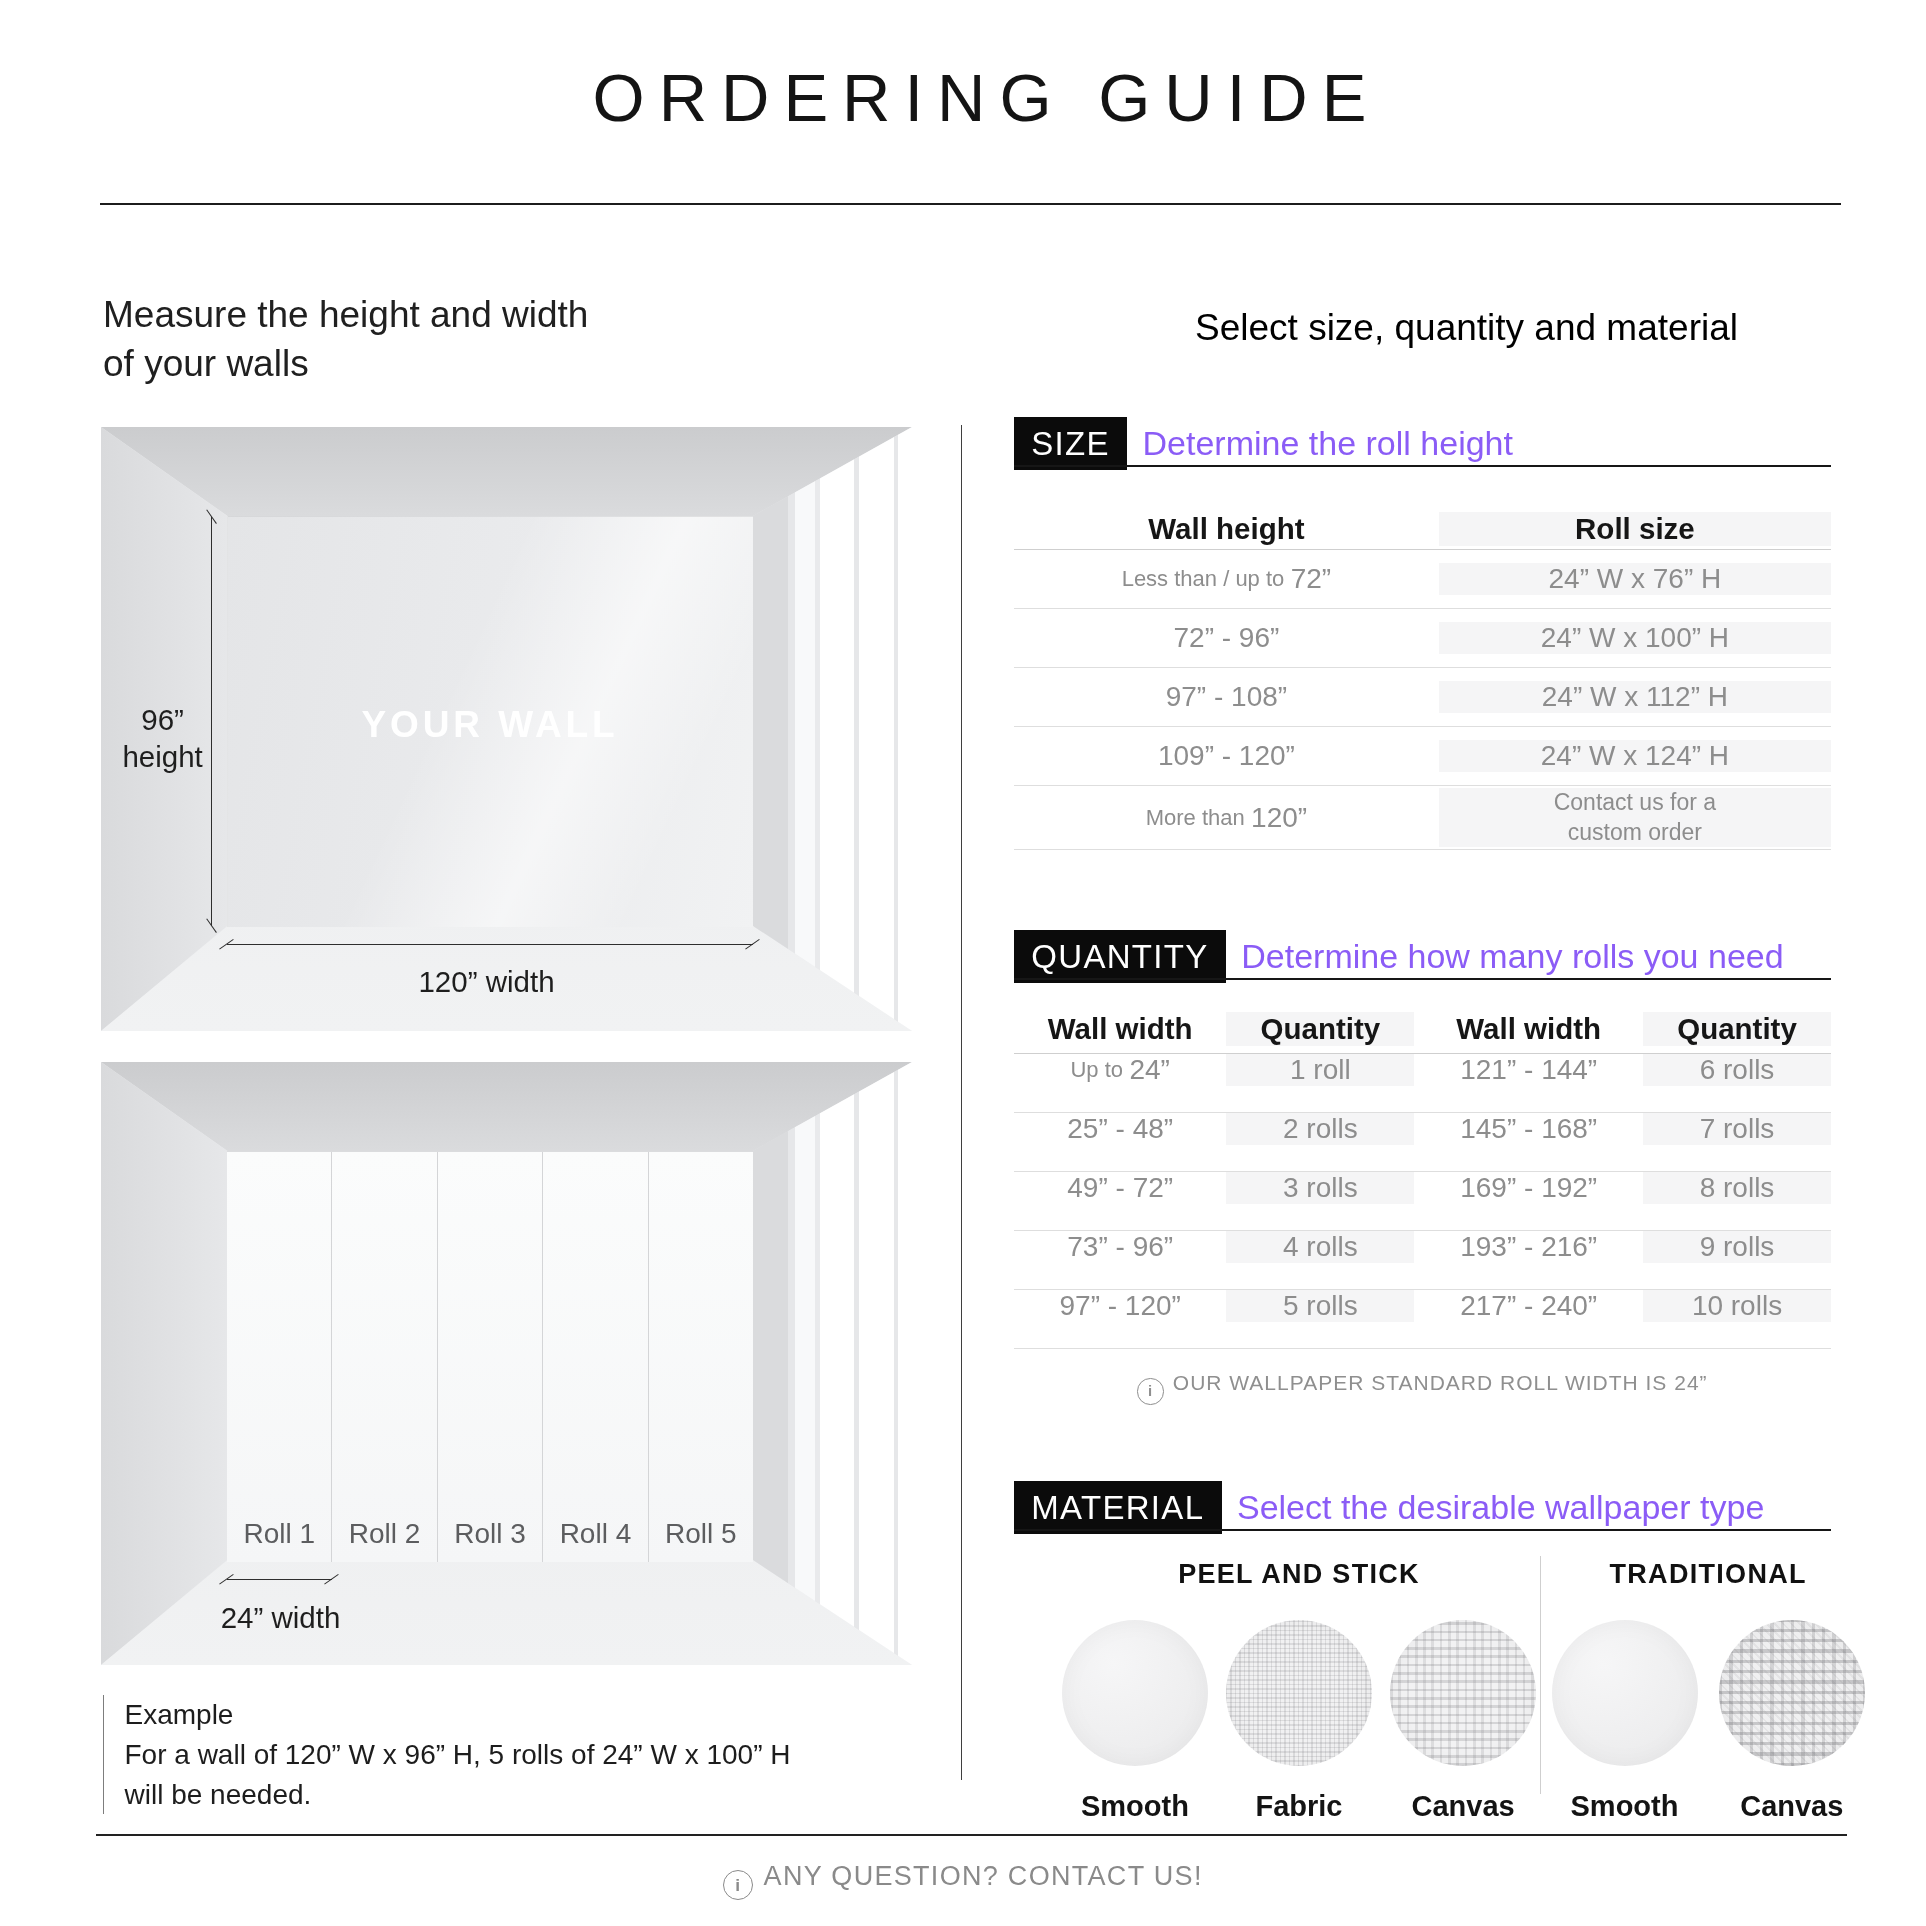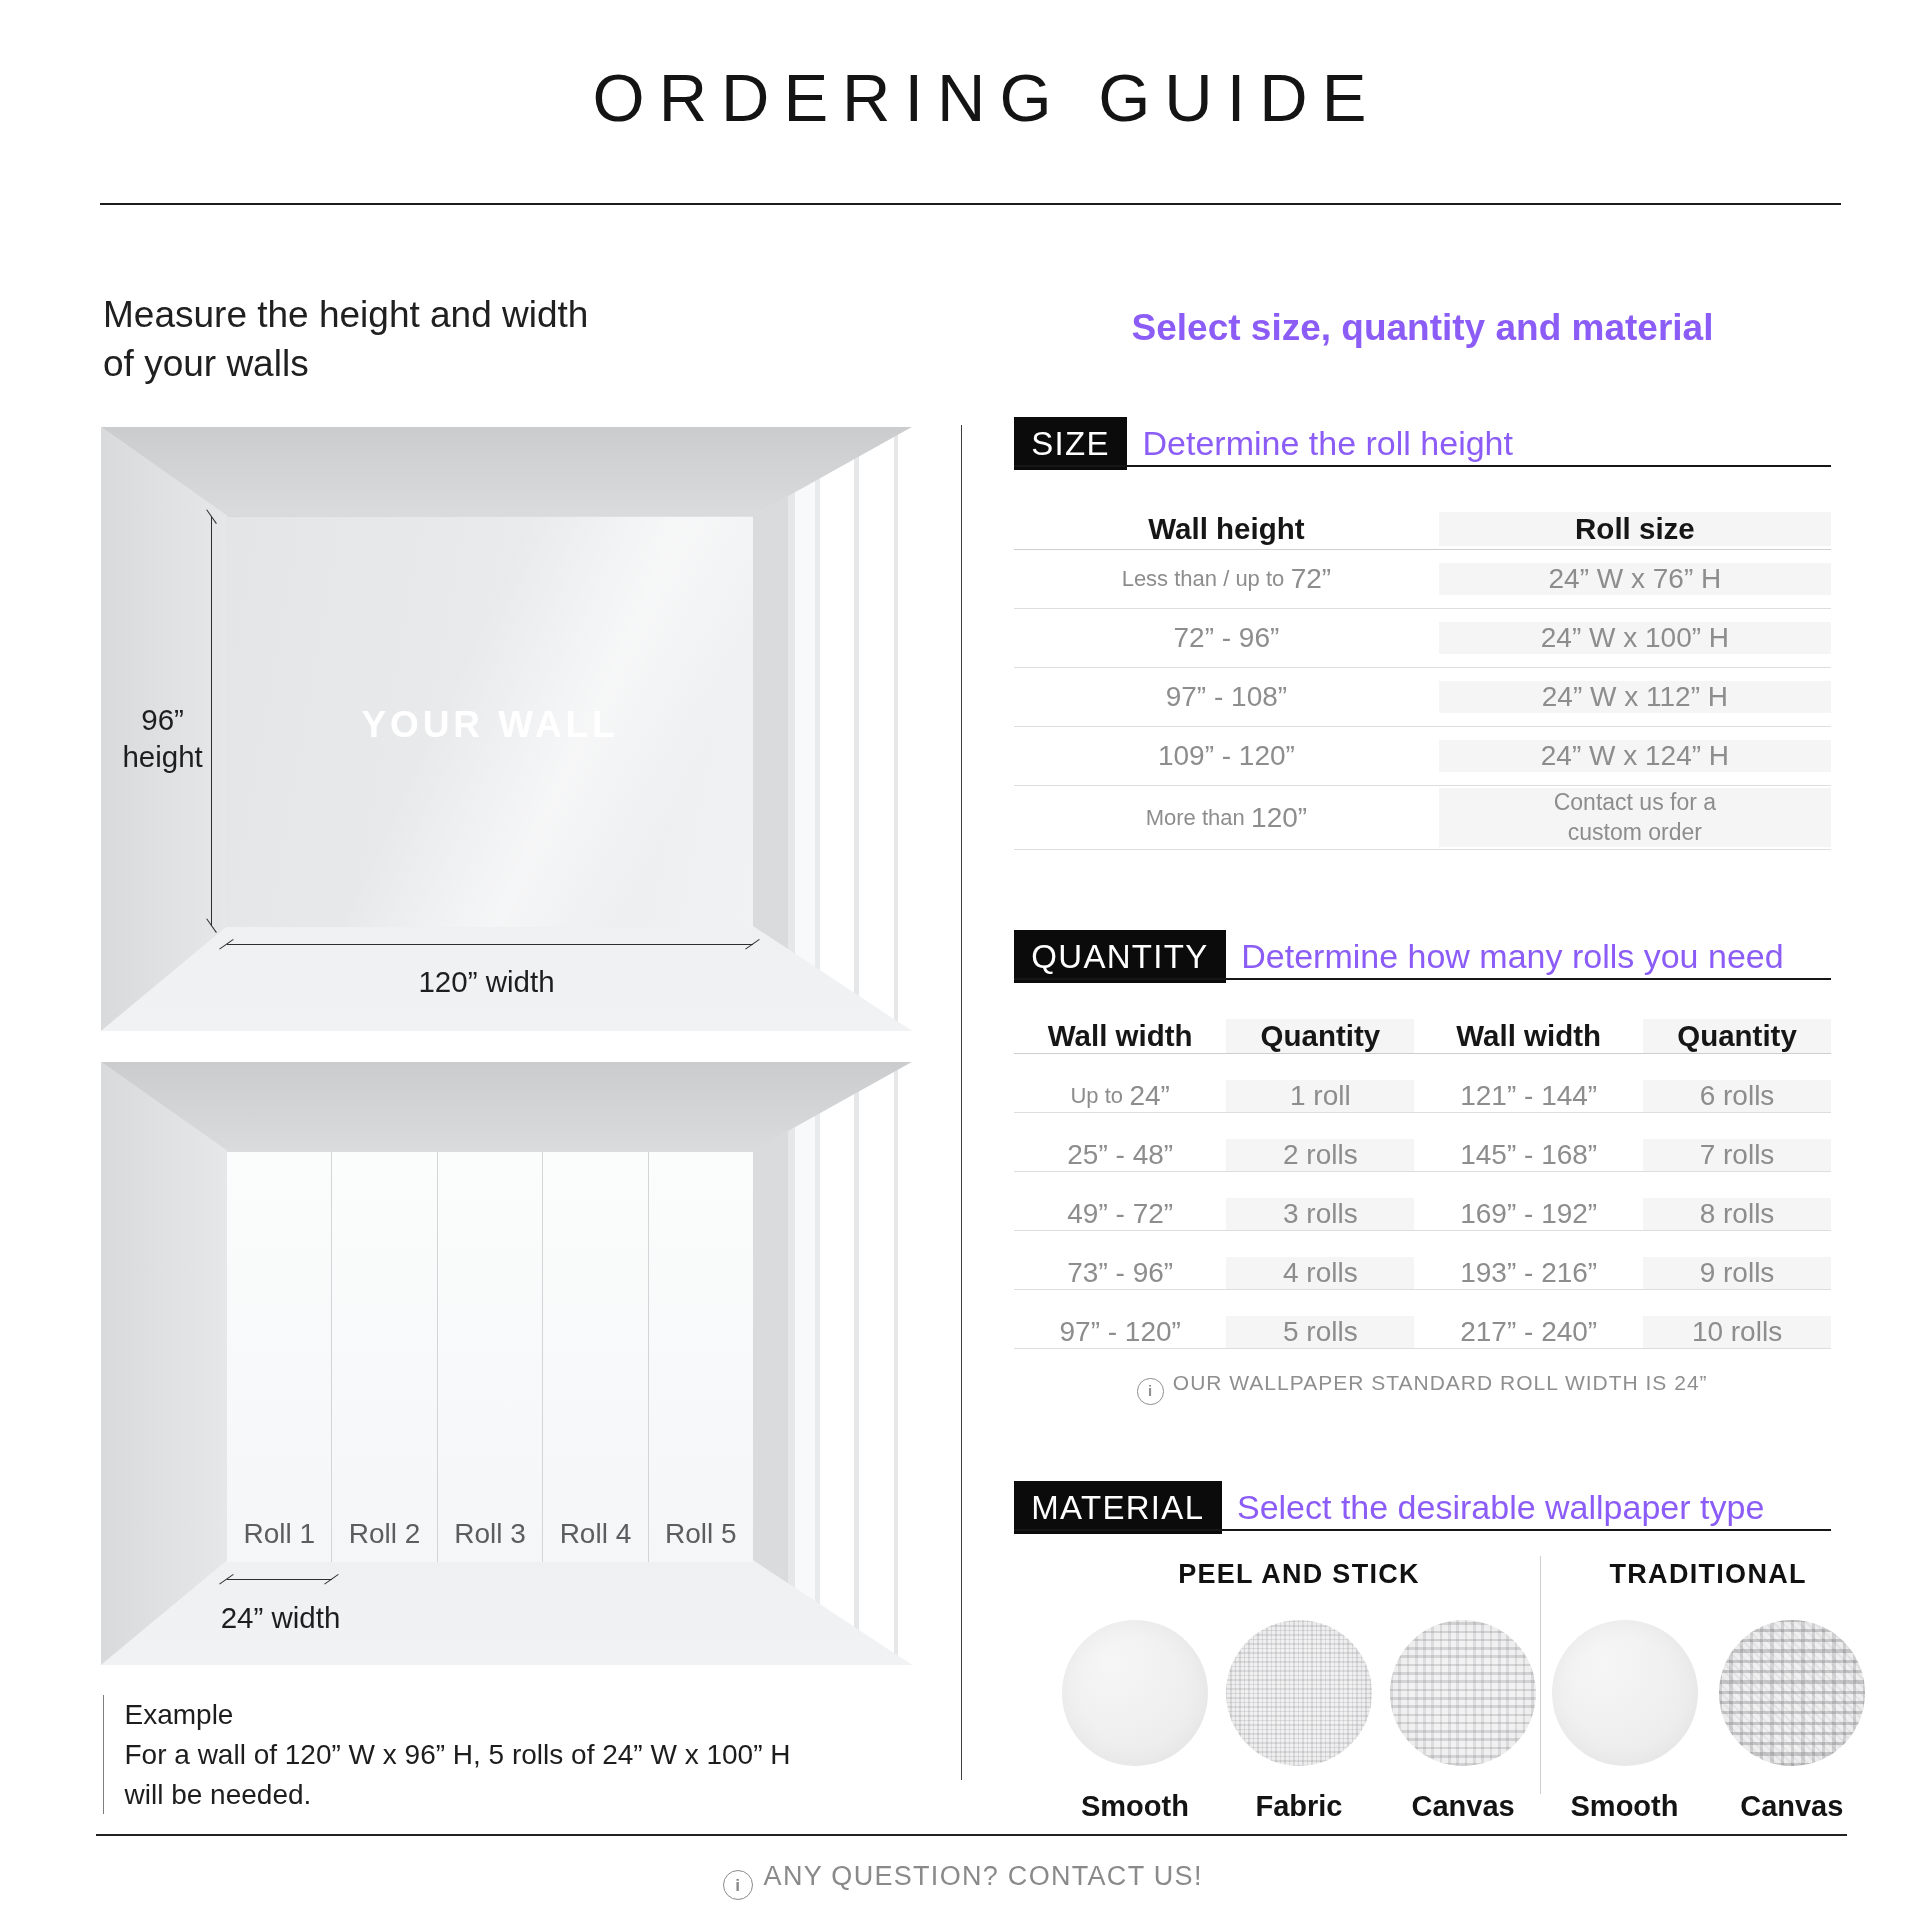--- a/index.html
+++ b/index.html
@@ -25,22 +25,22 @@
     width:28px; height:28px; border:1.9px solid #8a8a8a; border-radius:50%;
     font-size:17.3px; font-weight:700; margin-right:10.3px; vertical-align:-5.8px; color:#8a8a8a;
   }
 
   
   .left-heading {
     position:absolute; top:290px; left:103px; width:811px; text-align:left;
     font-size:37px; line-height:1.33; color:#202020; font-weight:500;
   }
   .right-heading {
-    position:absolute; top:307px; left:1014px; width:817px; text-align:center;
-    font-size:37px; color:#8b5cf6; font-weight:700; white-space:nowrap;
+    position:absolute; top:307px; left:1058px; width:817px; text-align:center;
+    font-size:37px; color:#000000; font-weight:400; white-space:nowrap;
   }
 
   
   .room { position:absolute; left:101px; width:811px; background:#e9eaec; overflow:hidden; }
   #room1 { top:427px;  height:604px; }
   #room2 { top:1062px; height:603px; }
   .ceiling {
     position:absolute; left:0; top:0; width:100%; height:89px;
     clip-path:polygon(0 0, 100% 0, 80.4% 100%, 15.6% 100%);
     background:linear-gradient(180deg,#cbccce 0%, #dadbdd 100%);
@@ -144,21 +144,21 @@
   .srow .c1 { width:52%; }
   .srow .c2 { width:48%; background:#f5f5f6; }
   .srow.shead { height:41px; font-size:29.5px; font-weight:600; color:#161616; border-bottom:0.6px solid #cfcfcf; }
   .srow.body { height:58px; font-size:28px; color:#8d8d8d; }
   .srow.last { height:63px; }
   .pfx { font-size:22px; margin-right:6.4px; }
   .two-line { font-size:23px; line-height:1.3; }
 
   
   .qty-table { position:absolute; left:1014px; top:1012px; width:817px; }
-  .qrow { display:flex; align-items:flex-end; border-bottom:0.6px solid #dedede; }
+  .qrow { display:flex; align-items:flex-start; border-bottom:0.6px solid #dedede; }
   .qrow .cell { display:flex; align-items:center; justify-content:center; text-align:center; }
   .qrow .q1 { width:26%; } .qrow .q2 { width:23%; background:#f5f5f6; }
   .qrow .q3 { width:28%; } .qrow .q4 { width:23%; background:#f5f5f6; }
   .qrow.qhead { height:41px; font-size:29.5px; font-weight:600; color:#161616; border-bottom:0.6px solid #cfcfcf; }
   .qrow.body { height:58px; font-size:28px; color:#8d8d8d; }
 
   .note {
     position:absolute; left:1014px; top:1371px; width:817px; text-align:center;
     font-size:21px; letter-spacing:1px; color:#8f8f8f; font-weight:500;
   }

